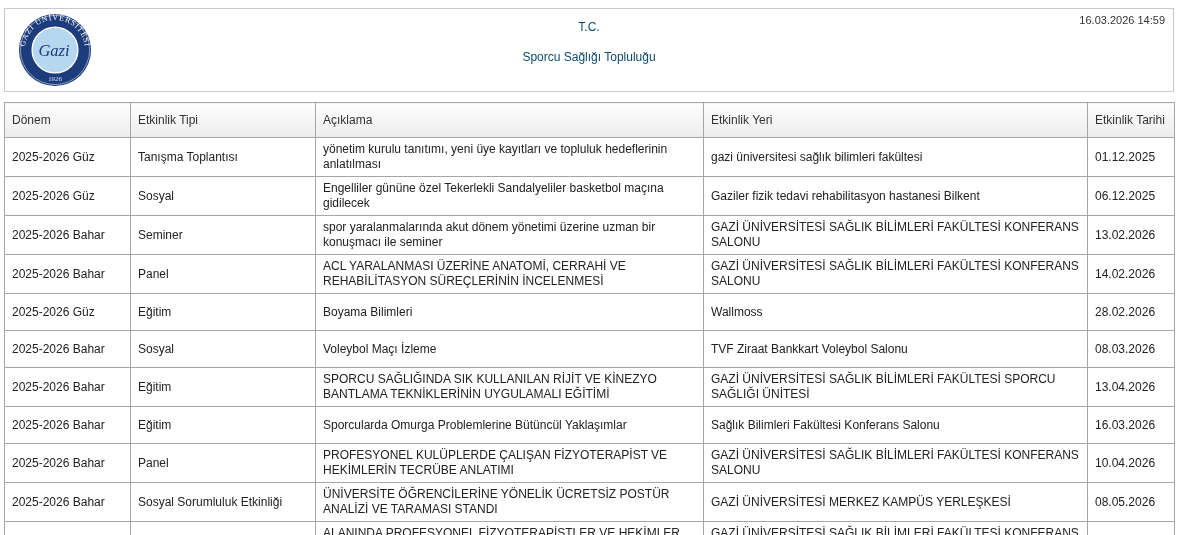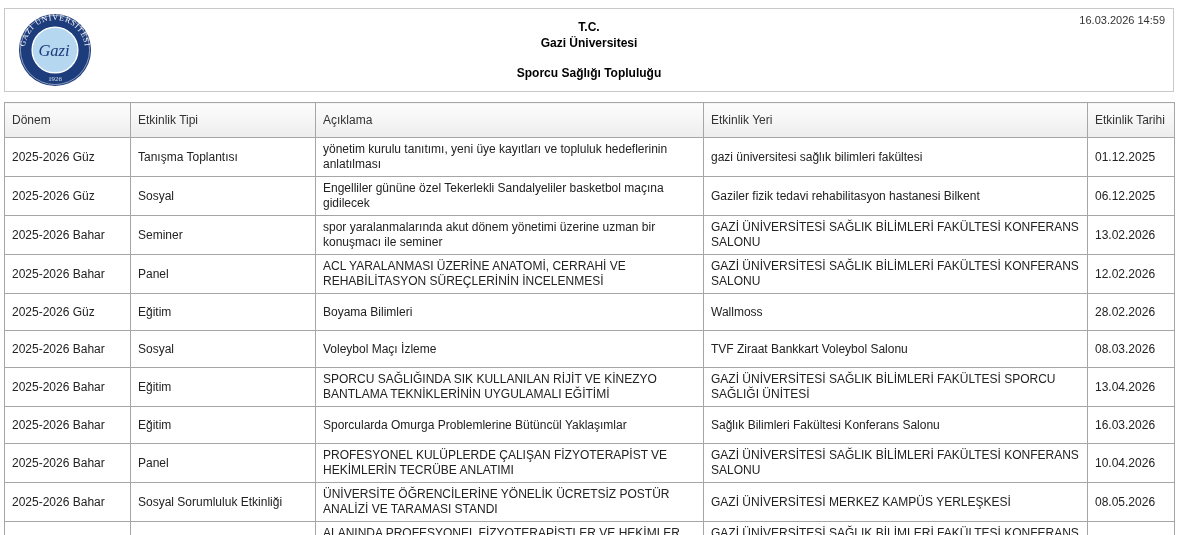--- a/index.html
+++ b/index.html
@@ -21,21 +21,21 @@
   .timestamp{
     position:absolute;top:5px;right:8px;
     font-size:11px;color:#333;
   }
   .logo-wrap{
     position:absolute;left:13px;top:4px;width:74px;height:74px;
   }
   .logo-wrap svg{display:block;width:74px;height:74px;}
   .header-center{
     position:absolute;left:0;right:0;top:10px;
-    text-align:center;font-size:12px;line-height:16px;color:#000000;font-weight:bold;
+    text-align:center;font-size:12px;line-height:16px;color:#0c4a6e;
   }
   .header-center .community{margin-top:14px;}
 
   
   table.events{
     margin-top:10px;
     width:1170px;
     border-collapse:collapse;
     table-layout:fixed;
     font-size:12px;
@@ -78,21 +78,20 @@
         </defs>
         <text font-family="Liberation Serif, DejaVu Serif, serif" font-size="8.2" fill="#ffffff" letter-spacing="0.8">
           <textPath href="#arcTop" startOffset="50%" text-anchor="middle">GAZİ ÜNİVERSİTESİ</textPath>
         </text>
         <text x="38" y="70" text-anchor="middle" font-family="Liberation Serif, DejaVu Serif, serif" font-size="7" fill="#cfe0f2">1926</text>
         <text x="37" y="44" text-anchor="middle" font-family="Liberation Serif, DejaVu Serif, serif" font-style="italic" font-size="17" fill="#1d3c7c">Gazi</text>
       </svg>
     </div>
     <div class="header-center">
       <div>T.C.</div>
-      <div>Gazi Üniversitesi</div>
       <div class="community">Sporcu Sağlığı Topluluğu</div>
     </div>
     <div class="timestamp">16.03.2026 14:59</div>
   </div>
 
   <table class="events">
     <colgroup>
       <col class="c-donem">
         <col class="c-tip">
         <col class="c-aciklama">
@@ -128,21 +127,21 @@
           <td>Seminer</td>
           <td>spor yaralanmalarında akut dönem yönetimi üzerine uzman bir konuşmacı ile seminer</td>
           <td>GAZİ ÜNİVERSİTESİ SAĞLIK BİLİMLERİ FAKÜLTESİ KONFERANS SALONU</td>
           <td>13.02.2026</td>
         </tr>
         <tr>
           <td>2025-2026 Bahar</td>
           <td>Panel</td>
           <td>ACL YARALANMASI ÜZERİNE ANATOMİ, CERRAHİ VE REHABİLİTASYON SÜREÇLERİNİN İNCELENMESİ</td>
           <td>GAZİ ÜNİVERSİTESİ SAĞLIK BİLİMLERİ FAKÜLTESİ  KONFERANS SALONU</td>
-          <td>12.02.2026</td>
+          <td>14.02.2026</td>
         </tr>
         <tr>
           <td>2025-2026 Güz</td>
           <td>Eğitim</td>
           <td>Boyama Bilimleri</td>
           <td>Wallmoss</td>
           <td>28.02.2026</td>
         </tr>
         <tr>
           <td>2025-2026 Bahar</td>

